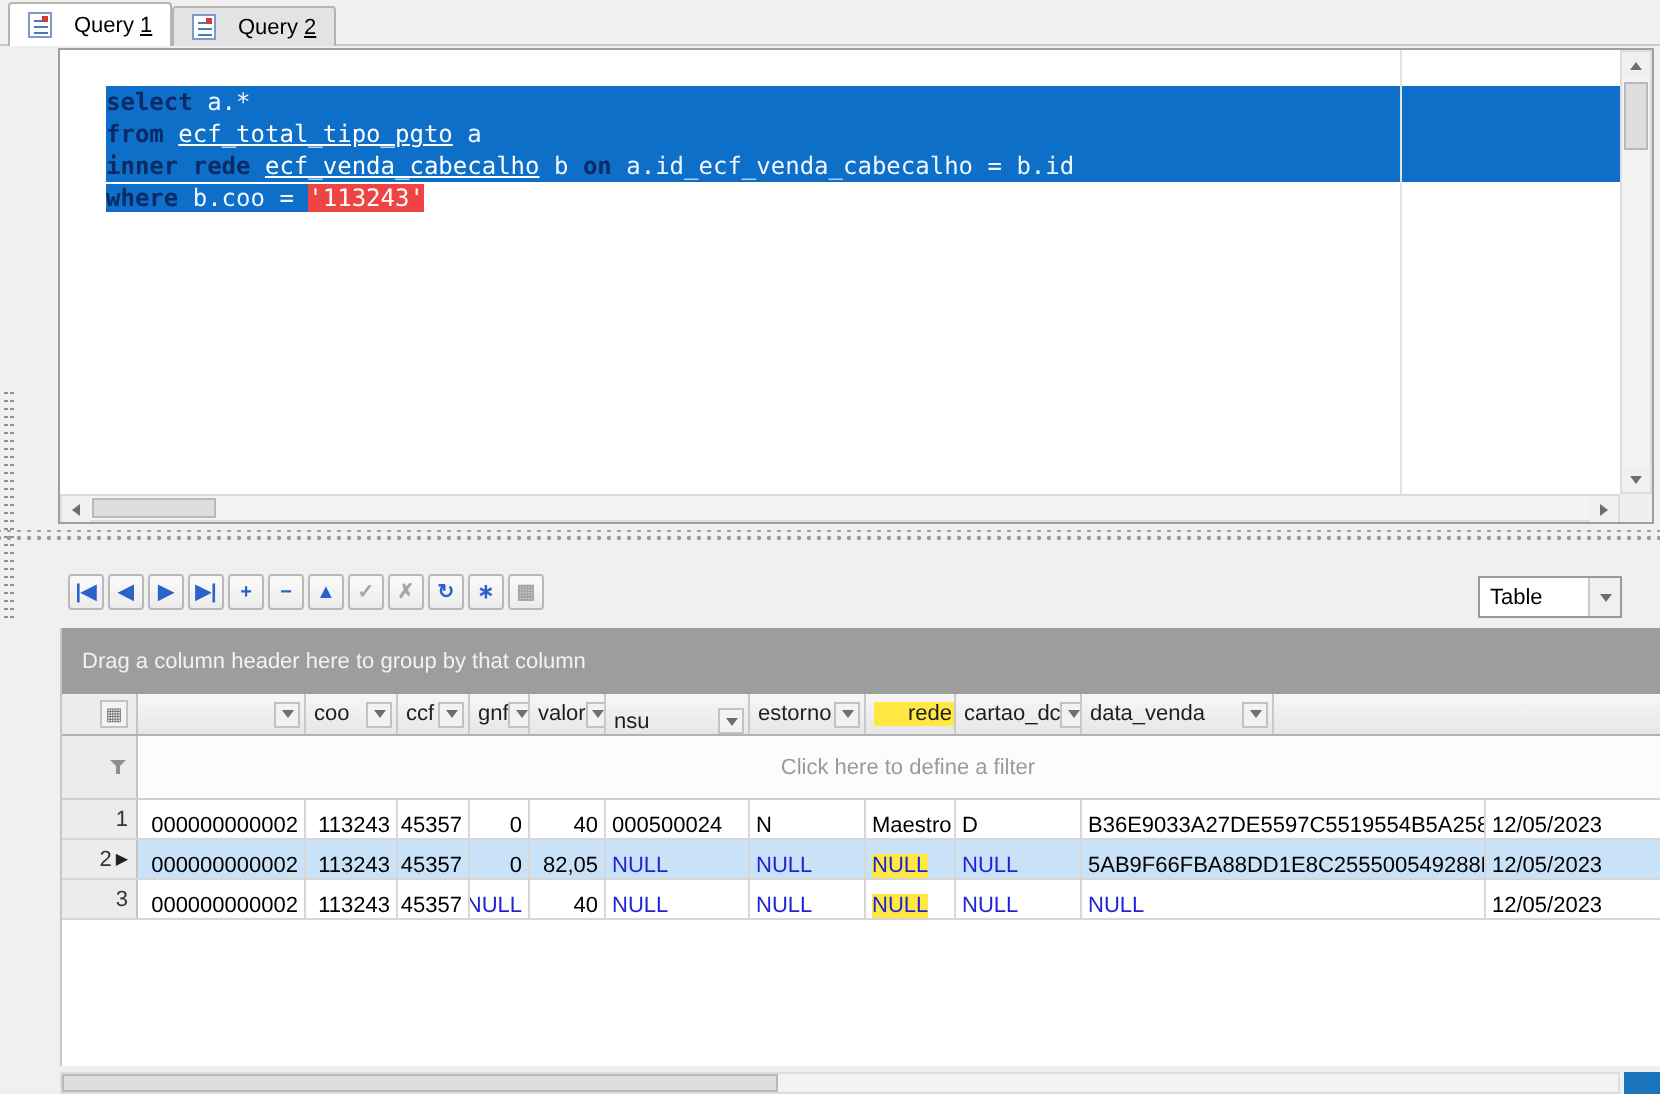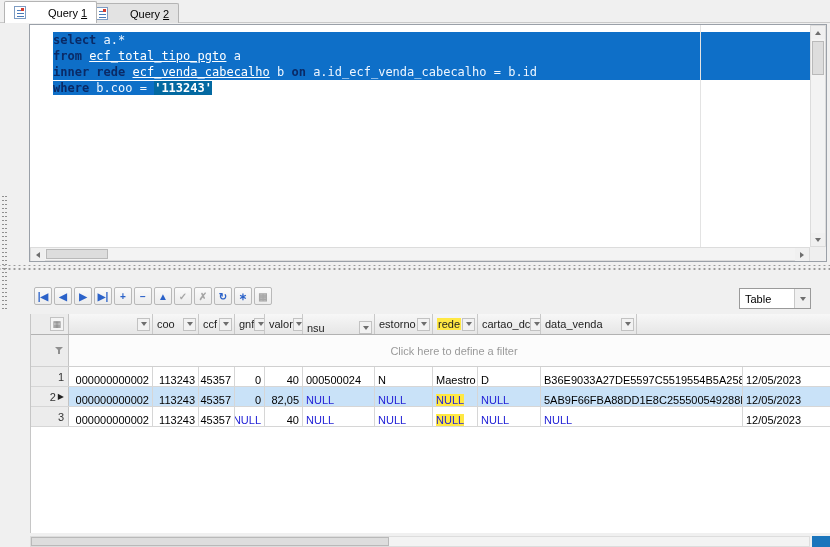--- a/index.html
+++ b/index.html
@@ -1,39 +1,39 @@
 <!DOCTYPE html>
 <html><head>
 <meta charset="utf-8">
 <style>
   *{box-sizing:border-box;margin:0;padding:0}
   body{width:830px;height:547px;position:relative;background:#f0f0f0;
        font-family:"Liberation Sans",sans-serif;font-size:11px;color:#000;overflow:hidden}
 
   
   #tabbar{position:absolute;left:0;top:0;width:830px;height:23px;background:#f0f0f0;border-bottom:1px solid #c9c9c9}
-  .tab{position:absolute;top:3px;height:20px;display:flex;align-items:center;gap:22px;padding:0 9px;
+  .tab{position:absolute;top:3px;height:20px;display:flex;align-items:center;gap:11px;padding:0 9px;
        border:1px solid #b4b4b4;border-bottom:none;border-radius:2px 2px 0 0;background:#e3e3e3;cursor:default}
   .tab.active{background:#fff;top:1px;height:22px;z-index:2}
   .tab .num{text-decoration:underline}
   .tab-icon{width:12px;height:13px;background:#fff;border:1px solid #7d9cc3;position:relative;flex:none}
   .tab-icon::before{content:"";position:absolute;left:2px;top:3px;width:7px;height:1px;background:#4a7ab8;box-shadow:0 3px 0 #4a7ab8,0 6px 0 #4a7ab8}
   .tab-icon::after{content:"";position:absolute;right:1px;top:1px;width:3px;height:3px;background:#d23b2f}
 
   
   #editor-frame{position:absolute;left:29px;top:24px;width:798px;height:238px;background:#fff;border:1px solid #9aa0a8}
-  #editor-text{position:absolute;left:0;top:1px;width:780px;height:222px;overflow:hidden;
+  #editor-text{position:absolute;left:0;top:12px;width:780px;height:222px;overflow:hidden;
                font-family:"DejaVu Sans Mono",monospace;font-size:12px;line-height:16px;padding-top:6px}
   .ed-line{position:relative;height:16px;white-space:pre;padding-left:23px}
   .ed-line.full-sel{background:linear-gradient(90deg,transparent 23px,#0e6fc8 23px)}
   .ed-inner{background:#0e6fc8}
   .tok-kw{font-weight:bold;color:#0a2a66}
   .tok-pl{color:#eef6ff}
   .tok-id{color:#ffffff;text-decoration:underline}
-  .tok-str{color:#ffffff;font-weight:bold;background:#0369a1}
+  .tok-str{color:#ffffff;font-weight:normal;background:#ef4444}
   #margin-line{position:absolute;left:670px;top:0;width:1px;height:222px;background:#e3e3e3;z-index:5;pointer-events:none}
 
   
   .sb{position:absolute;background:#f3f3f3;border:1px solid #dcdcdc}
   #ed-vsb{left:780px;top:0;width:16px;height:222px}
   #ed-hsb{left:0;top:222px;width:780px;height:14px}
   #ed-corner{position:absolute;left:780px;top:222px;width:16px;height:14px;background:#efefef}
   .sb-thumb{position:absolute;background:#dddddd;border:1px solid #b9b9b9}
   #ed-vsb .sb-thumb{left:1px;top:15px;width:12px;height:34px}
   #ed-hsb .sb-thumb{left:15px;top:1px;width:62px;height:10px}
@@ -64,21 +64,21 @@
   #view-combo .dd{width:16px;border-left:1px solid #c9c9c9;background:#f0f0f0;display:flex;align-items:center;justify-content:center}
 
   
   #grid-frame{position:absolute;left:30px;top:314px;width:800px;height:219px;background:#fff;overflow:hidden;border-left:1px solid #c6c6c6}
   #group-bar{height:33px;background:#9d9d9d;color:#f2f2f2;display:flex;align-items:center;padding-left:10px}
   #header-row{display:flex;height:21px;background:linear-gradient(#f7f7f7,#e6e6e6);border-bottom:1px solid #b2b2b2}
   .ind-col{width:38px;border-right:1px solid #c4c4c4;background:#ececec;flex:none;display:flex;align-items:center;justify-content:flex-end;padding-right:4px}
   .grid-glyph{color:#7a7a7a;font-size:9px;border:1px solid #c2c2c2;background:#f4f4f4;width:14px;height:14px;display:flex;align-items:center;justify-content:center}
   .hcell{border-right:1px solid #c9c9c9;display:flex;align-items:center;padding:0 2px 0 4px;flex:none;overflow:hidden}
   .hlab{white-space:nowrap;color:#1e1e1e}
-  .hlab.hl{background:#ffe843;padding:0 1px}
+  .hlab.hl{background:#ffe843;padding:0 17px}
   .hspace{flex:1}
   .hdrop{width:13px;height:13px;border:1px solid #c2c2c2;background:#f2f2f2;display:flex;align-items:center;justify-content:center;flex:none}
   #filter-row{display:flex;height:32px;border-bottom:1px solid #d0d0d0;background:#fcfcfc}
   .filter-merged{display:flex;align-items:center;justify-content:center;color:#9a9a9a;flex:none}
   .funnel{width:9px;height:9px;position:relative;display:inline-block}
   .funnel::before{content:"";position:absolute;left:0;top:1px;border-left:4px solid transparent;border-right:4px solid transparent;border-top:4px solid #8f8f8f}
   .funnel::after{content:"";position:absolute;left:3px;top:4px;width:2px;height:4px;background:#8f8f8f}
   .grow{display:flex;height:20px;border-bottom:1px solid #d6d6d6;background:#fff}
   .grow.sel{background:#c9e2f8}
   .gcell{border-right:1px solid #d6d6d6;padding:0 3px;display:flex;align-items:flex-end;white-space:nowrap;overflow:hidden;flex:none}
@@ -156,20 +156,23 @@
     <div class="nav-btn disabled">▦</div>
   </div>
 <div id="view-combo">
   <span class="val">Table</span>
   <span class="dd">
       <span class="tri tri-down"></span>
     </span>
 </div>
 
 <div id="grid-frame">
+  <div id="group-bar">
+    <span>Drag a column header here to group by that column</span>
+  </div>
   <div id="header-row">
     <div class="ind-col">
       <span class="grid-glyph">▦</span>
     </div>
   <div class="hcell" style="width: 84px;">
         <span class="hlab"></span>
         <span class="hspace"></span>
         <span class="hdrop">
           <span class="tri tri-down"></span>
         </span>

